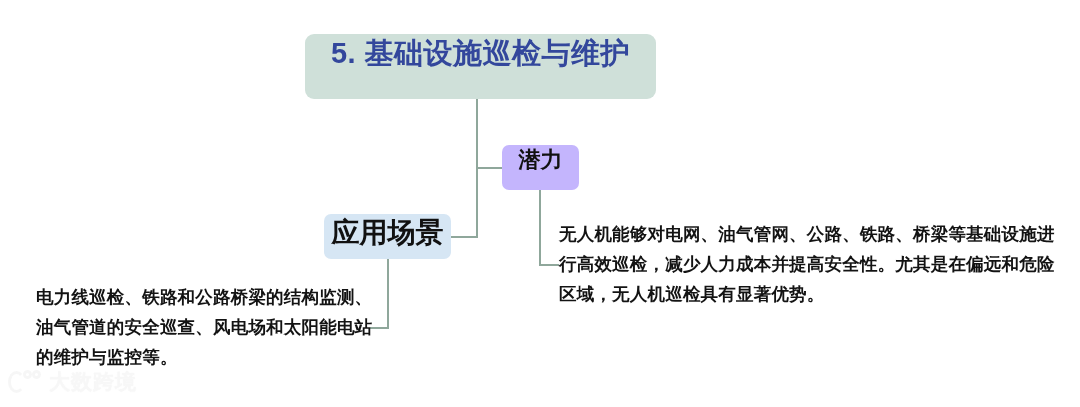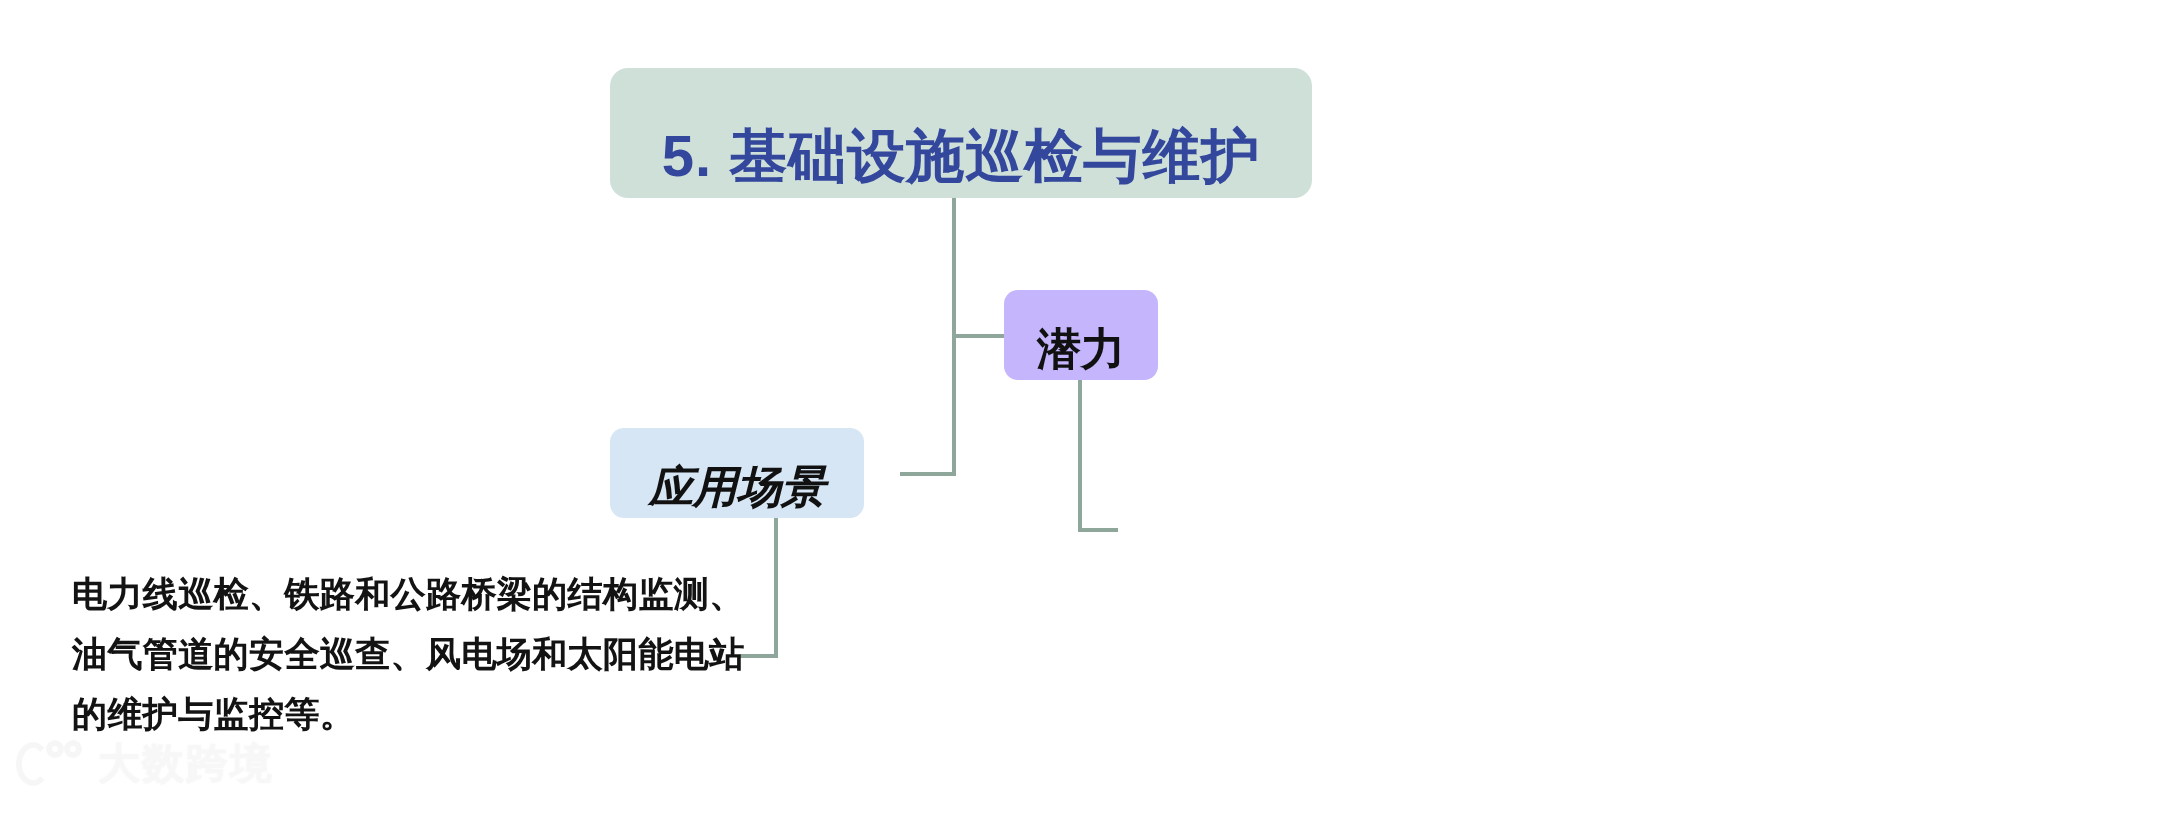--- a/index.html
+++ b/index.html
@@ -25,21 +25,21 @@
     top: 0;
     width: 1080px;
     height: 407px;
     pointer-events: none;
   }
 
   
   .node {
     position: absolute;
     display: flex;
-    align-items: flex-end;
+    align-items: flex-start;
     justify-content: center;
     box-sizing: border-box;
     border-radius: 7px;
     white-space: nowrap;
   }
 
   #title-node {
     left: 305px;
     top: 34px;
     width: 351px;
@@ -57,29 +57,28 @@
     top: 145px;
     width: 77px;
     height: 45px;
     background: #c4b5fd;
     color: #111111;
     font-size: 22px;
     font-weight: bold;
   }
 
   #branch-scenarios {
-    left: 305px;
+    left: 324px;
     top: 214px;
     width: 127px;
     height: 45px;
     background: #d6e6f4;
     color: #111111;
-    font-size: 22px;
+    font-size: 28px;
     font-weight: bold;
-    font-style: italic;
   }
 
   
   .body-text {
     position: absolute;
     color: #131313;
     font-size: 17.5px;
     font-weight: bold;
     line-height: 1.72;
     letter-spacing: 0.2px;
@@ -165,20 +164,21 @@
   </div>
 
   <div class="node" id="branch-potential">
     <span>潜力</span>
   </div>
 
   <div class="node" id="branch-scenarios">
     <span>应用场景</span>
   </div>
 
+  <div class="body-text" id="text-potential">无人机能够对电网、油气管网、公路、铁路、桥梁等基础设施进行高效巡检，减少人力成本并提高安全性。尤其是在偏远和危险区域，无人机巡检具有显著优势。</div>
 
   <div class="body-text" id="text-scenarios">电力线巡检、铁路和公路桥梁的结构监测、油气管道的安全巡查、风电场和太阳能电站的维护与监控等。</div>
 
   <div id="watermark">
     <span class="wm-mark">
       <span class="wm-c"></span>
       <span class="wm-dot-a"></span>
       <span class="wm-dot-b"></span>
     </span>
     <span class="wm-text">大数跨境</span>

